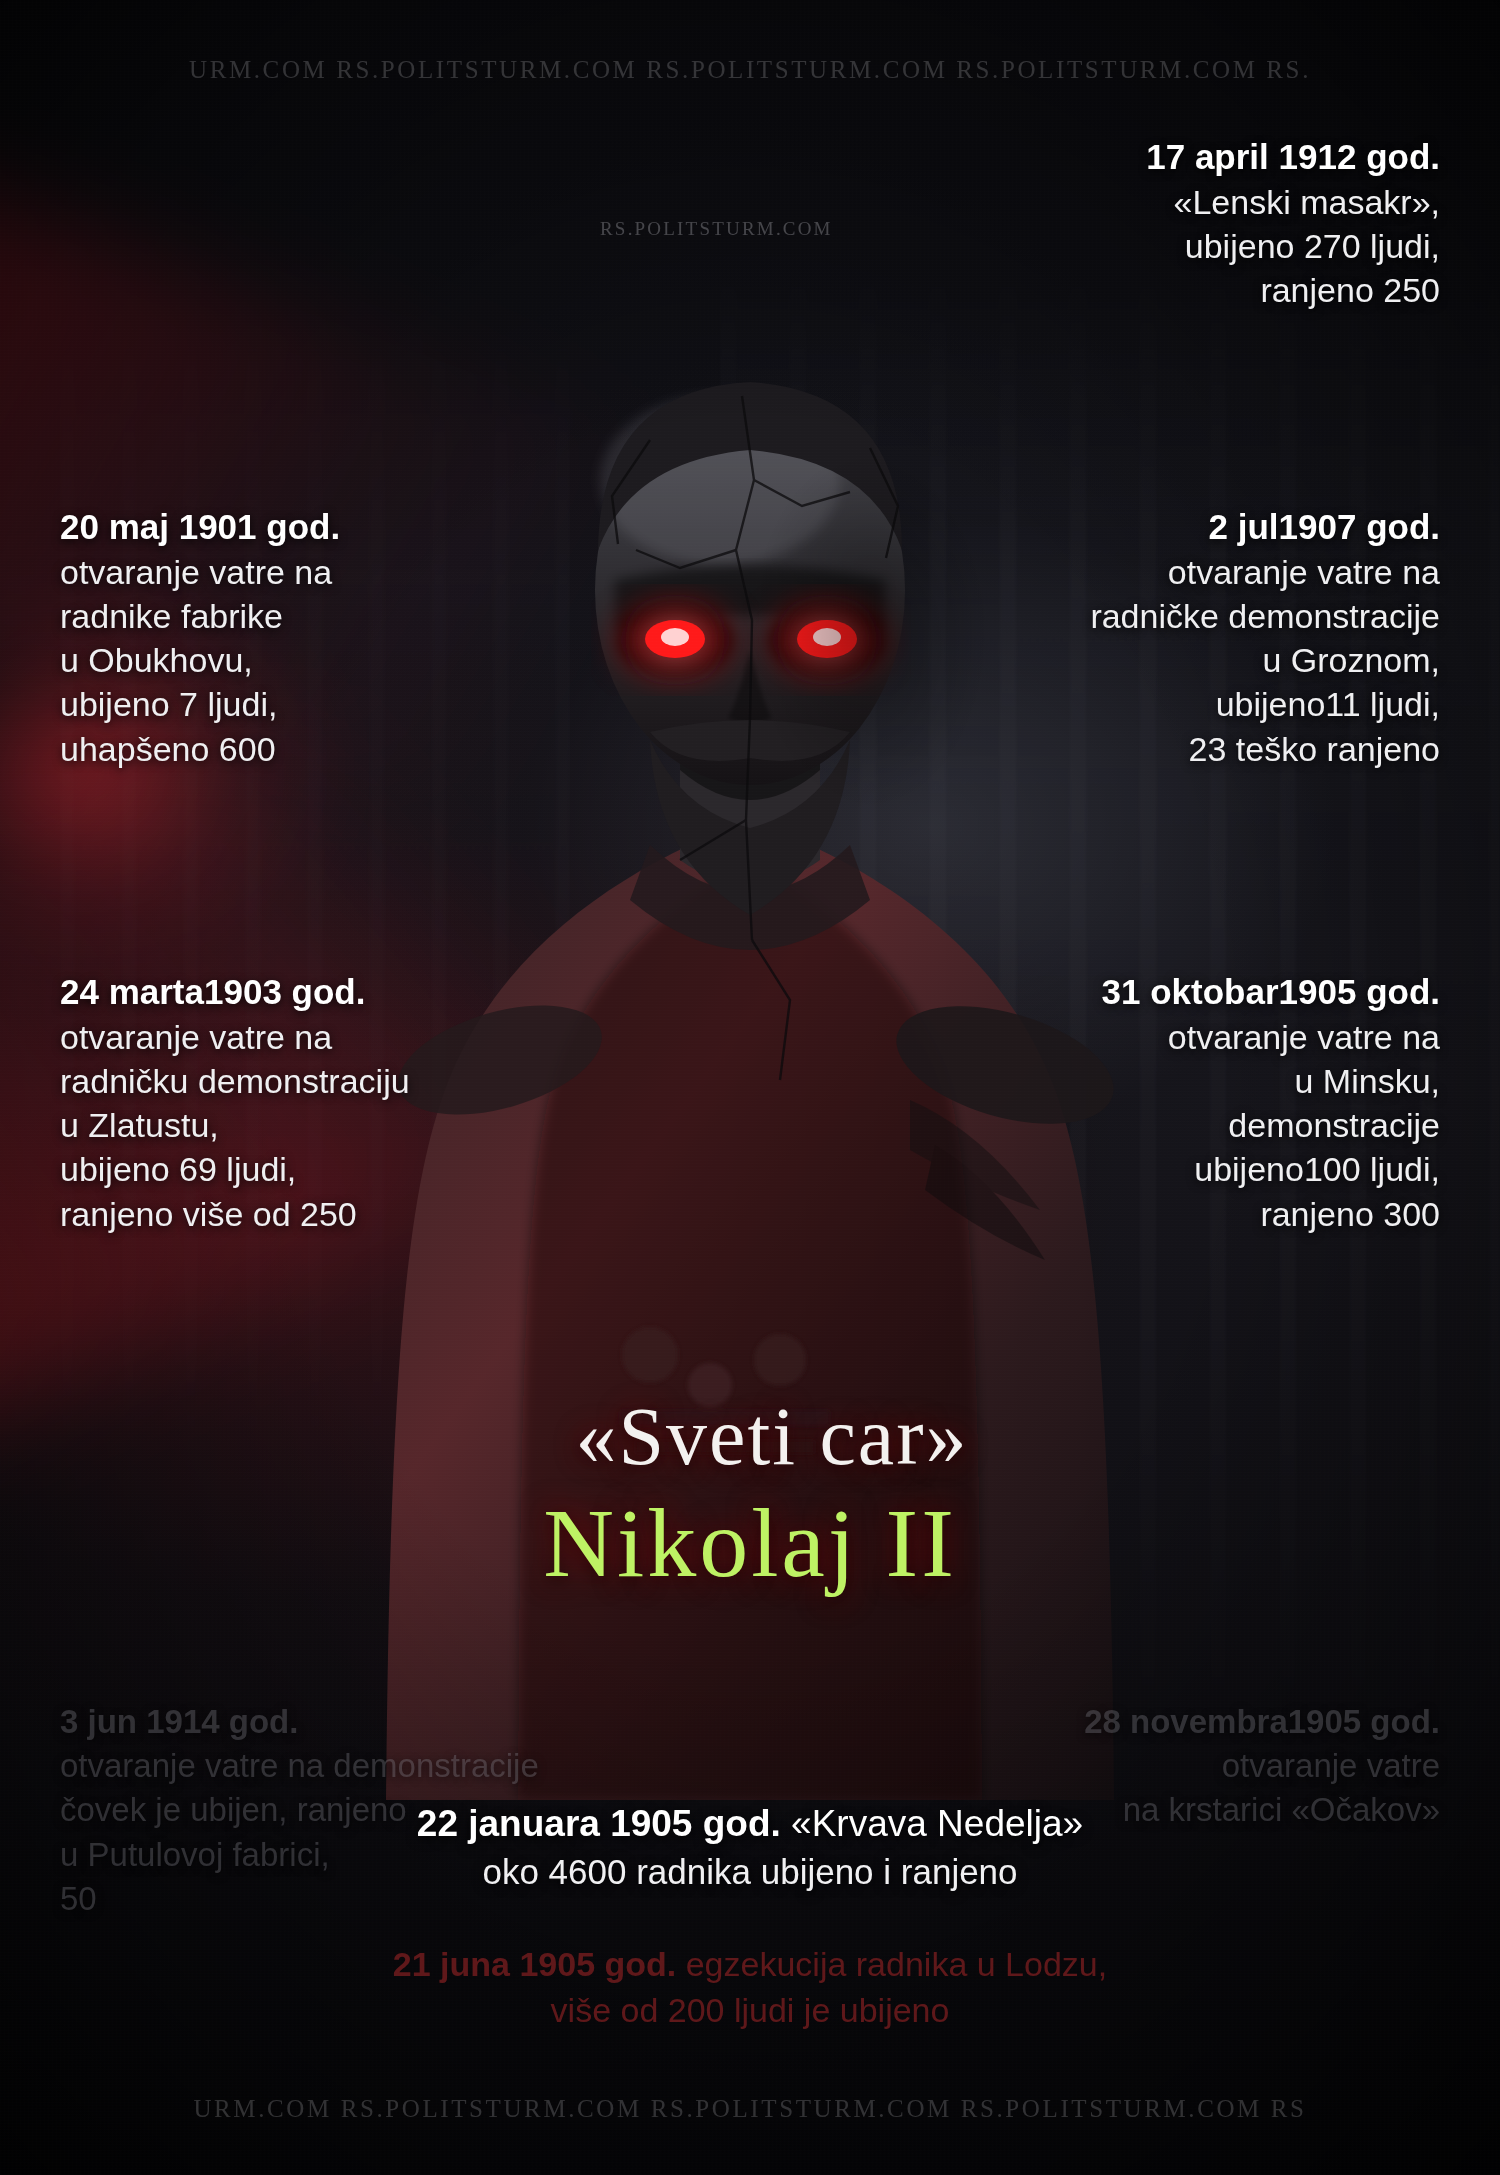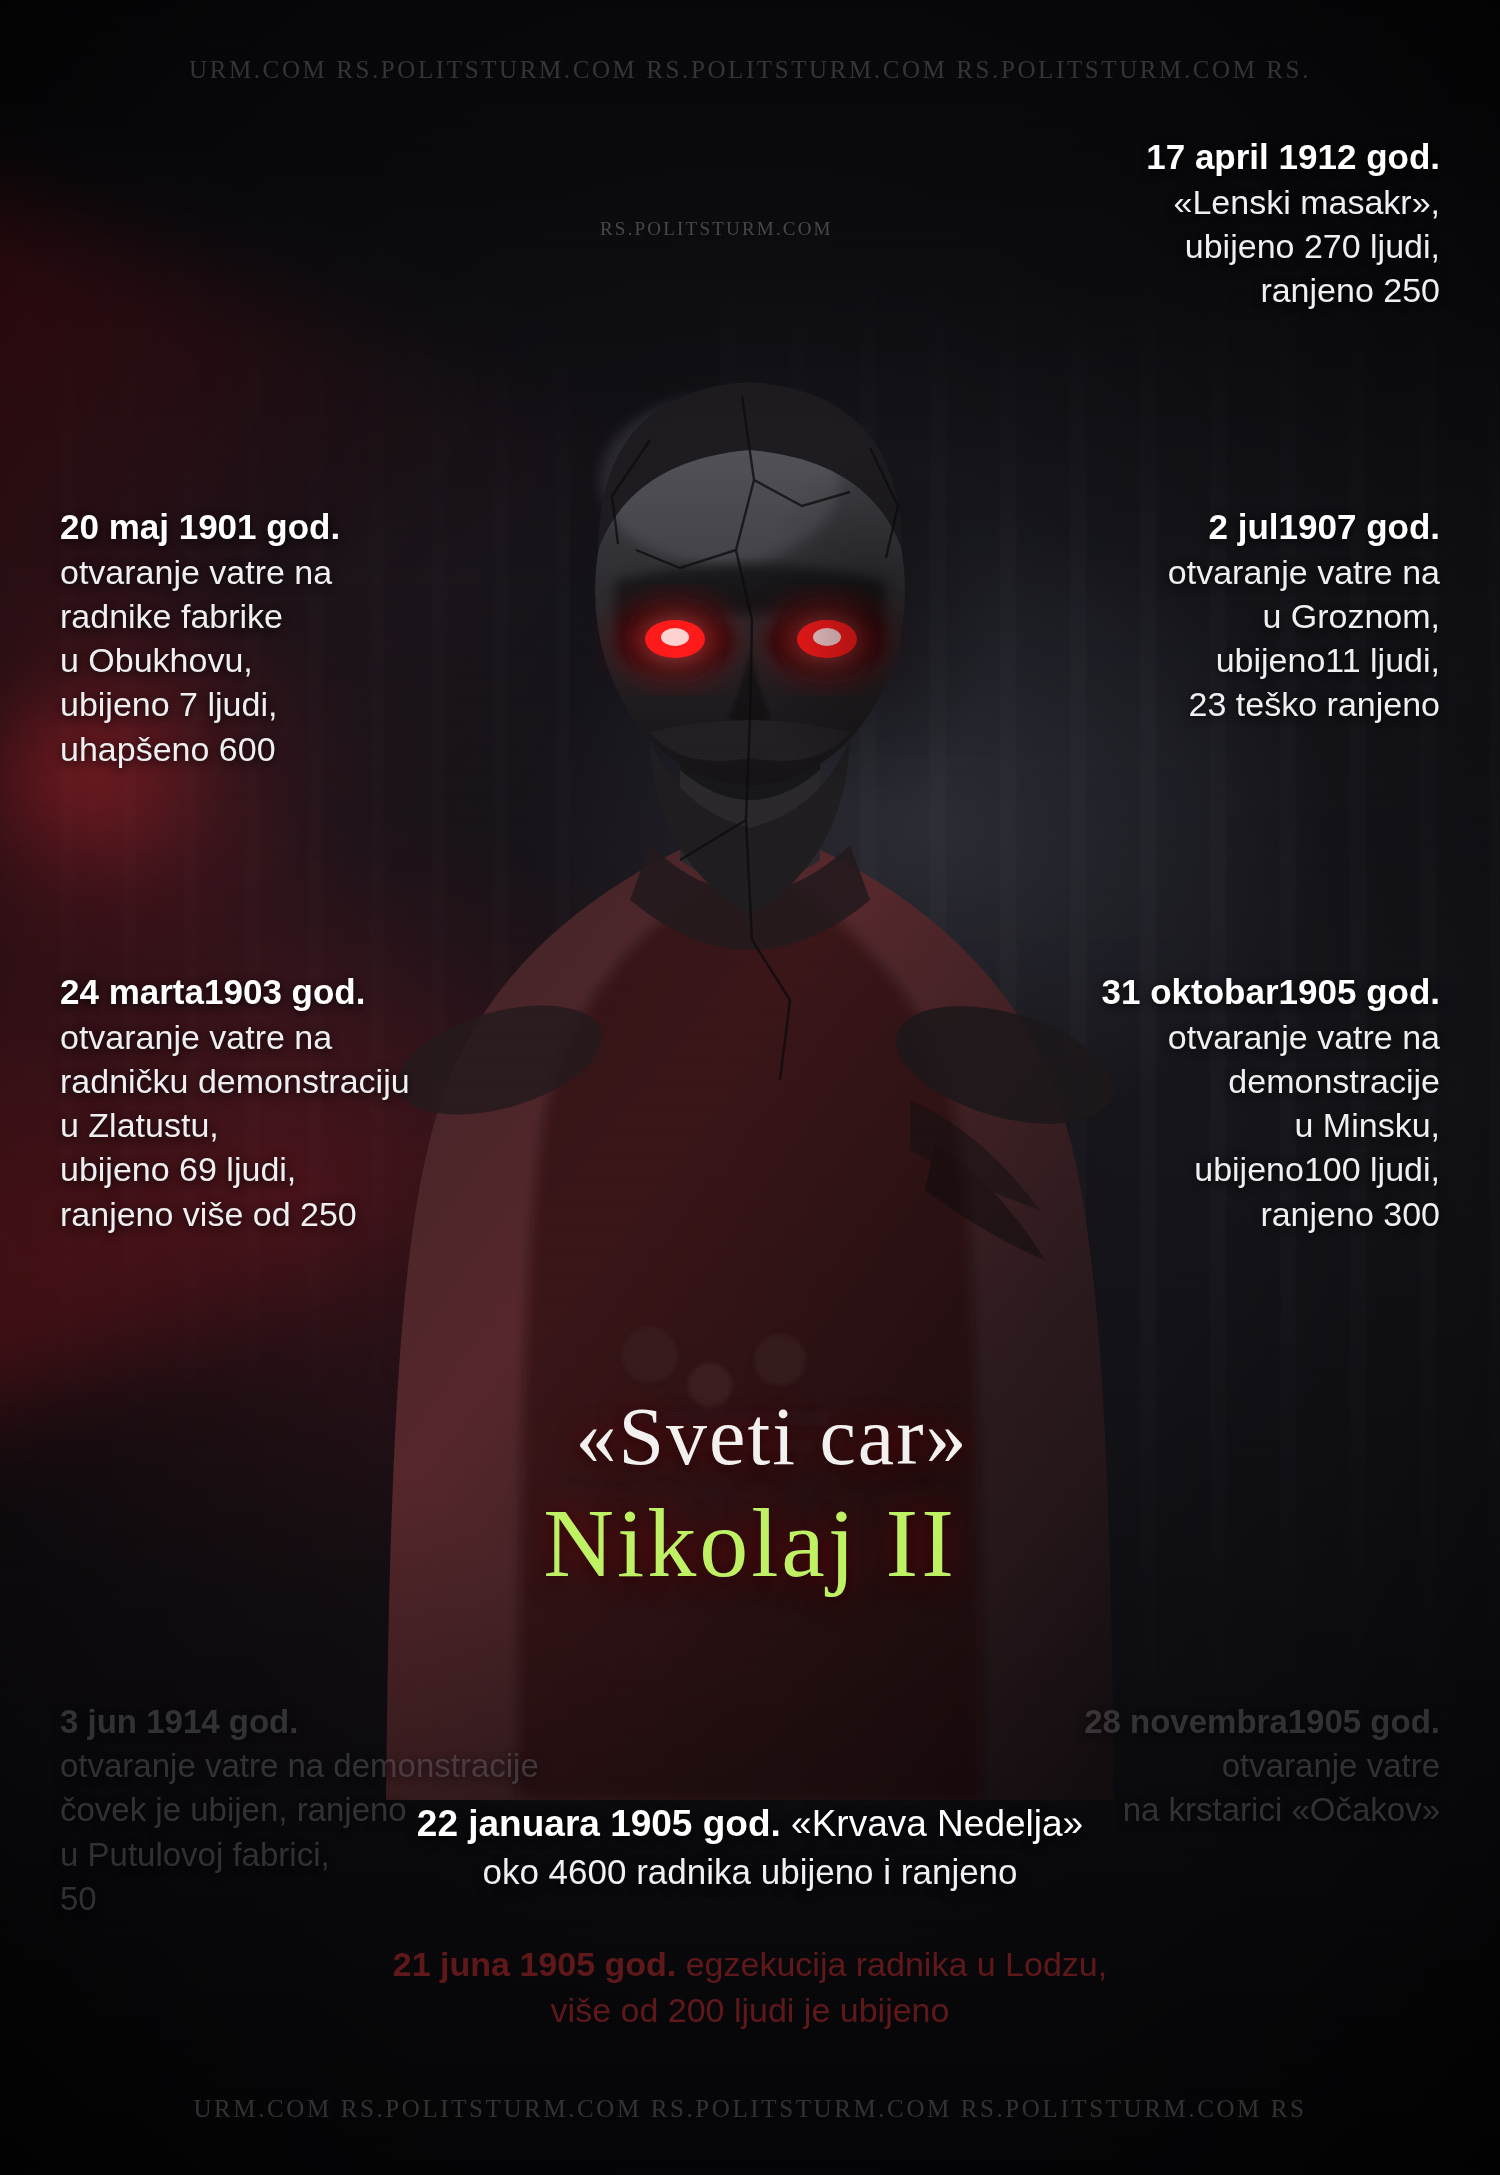--- a/index.html
+++ b/index.html
@@ -404,32 +404,33 @@
       <div class="line">«Lenski masakr»,</div>
       <div class="line">ubijeno 270 ljudi,</div>
       <div class="line">ranjeno 250</div>
     </div>
   </div>
 
   <div class="col col-right pos-r2">
     <div class="blk">
       <div class="date">2 jul1907 god.</div>
       <div class="line">otvaranje vatre  na</div>
+      <div class="line">radničke demonstracije</div>
       <div class="line">u Groznom,</div>
       <div class="line">ubijeno11 ljudi,</div>
       <div class="line">23 teško ranjeno</div>
     </div>
   </div>
 
   <div class="col col-right pos-r3">
     <div class="blk">
       <div class="date">31 oktobar1905 god.</div>
       <div class="line">otvaranje vatre na</div>
+      <div class="line">u Minsku,</div>
       <div class="line">demonstracije</div>
-      <div class="line">u Minsku,</div>
       <div class="line">ubijeno100 ljudi,</div>
       <div class="line">ranjeno 300</div>
     </div>
   </div>
 
   <div class="faded faded-left">
     <div class="date">3 jun 1914 god.</div>
     <div class="line">otvaranje vatre na demonstracije</div>
     <div class="line">čovek je ubijen, ranjeno</div>
     <div class="line">u Putulovoj fabrici,</div>

